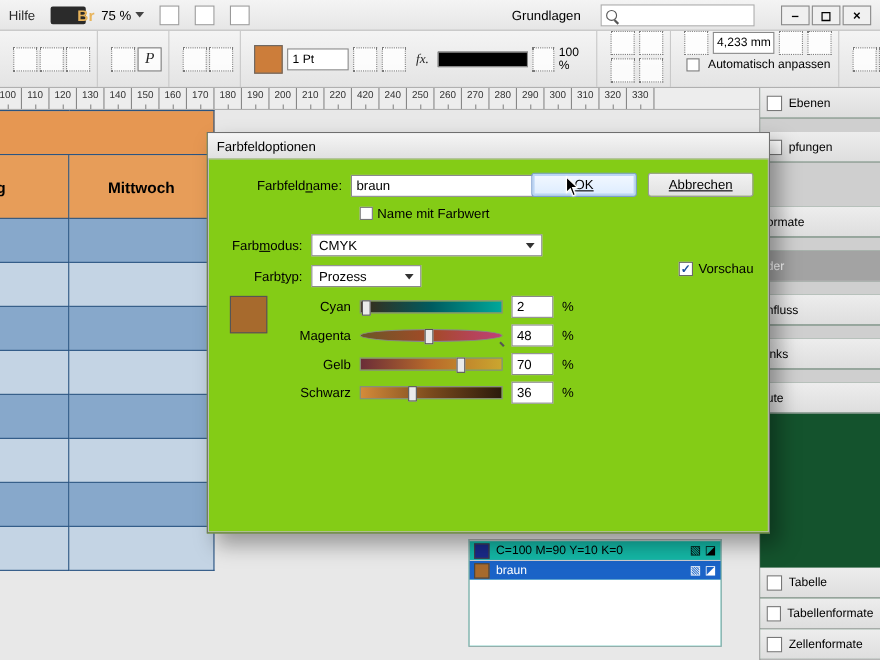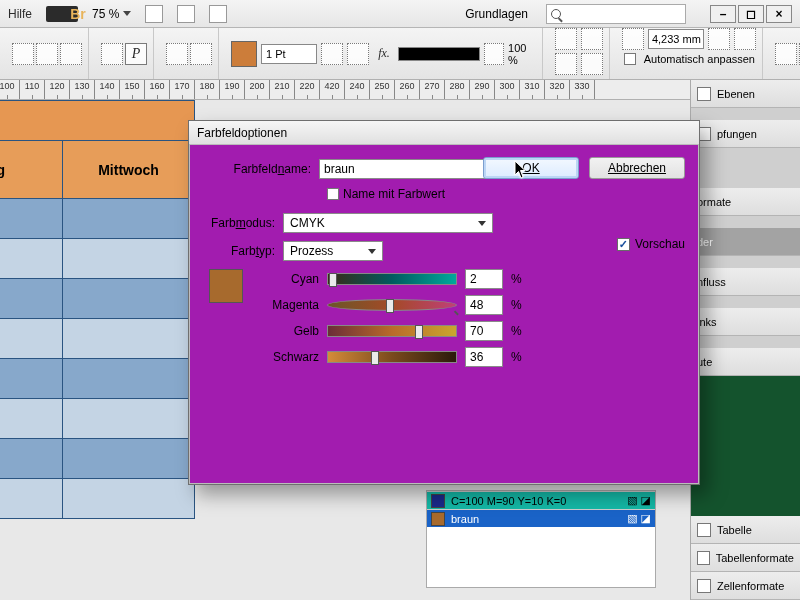--- a/index.html
+++ b/index.html
@@ -50,21 +50,21 @@
 .rpanel.sel { background:#a3a3a3; color:#fff;}
 .rp-icon { width:14px; height:14px; border:1px solid #777; background:#fff;}
 .rspace { height:12px; background:#cfcfcf;}
 .rightpanels .bottom { position:absolute; bottom:0; width:100%;}
 
 
 .swatchlist { position:absolute; left:426px; top:490px; width:230px; background:#14b8a6; border:1px solid #aaa;}
 .swrow { height:18px; display:flex; align-items:center; gap:6px; padding:0 4px; font-size:11px; border-top:1px solid #ccc;}
 .swrow.sel { background:#1a63c7; color:#fff;}
 .swchip { width:14px; height:14px; border:1px solid #444;}
-.dialog { position:absolute; left:188px; top:120px; width:512px; height:365px; background:#a21caf; border:1px solid #6f6f6f; box-shadow:8px 10px 18px rgba(0,0,0,.35), 0 0 0 1px #bcbcbc inset;}
+.dialog { position:absolute; left:188px; top:120px; width:512px; height:365px; background:#84cc16; border:1px solid #6f6f6f; box-shadow:8px 10px 18px rgba(0,0,0,.35), 0 0 0 1px #bcbcbc inset;}
 .dialog .titlebar { height:24px; background:linear-gradient(#f6f6f6,#e0e0e0); border-bottom:1px solid #bbb; display:flex; align-items:center; padding:0 8px; font-size:12px;}
 .dialog .body { padding:14px 14px 0 14px; position:relative; height:calc(100% - 24px);}
 .form-row { display:flex; align-items:center; margin-bottom:8px;}
 .form-row .lbl { width:116px; text-align:right; padding-right:8px; text-decoration: none;}
 .form-row .lbl .ul { text-decoration: underline;}
 .tinput { height:20px; border:1px solid #8a8a8a; background:#fff; padding:0 4px; font-size:12px;}
 .select { height:20px; border:1px solid #8a8a8a; background:#fff; display:flex; align-items:center; justify-content:space-between; padding:0 6px; font-size:12px;}
 .select .arr { border-left:4px solid transparent; border-right:4px solid transparent; border-top:5px solid #333;}
 .checkbox-row { display:flex; align-items:center; margin-left:124px; margin-bottom:12px;}
 .cmyk { margin-top:6px; }

